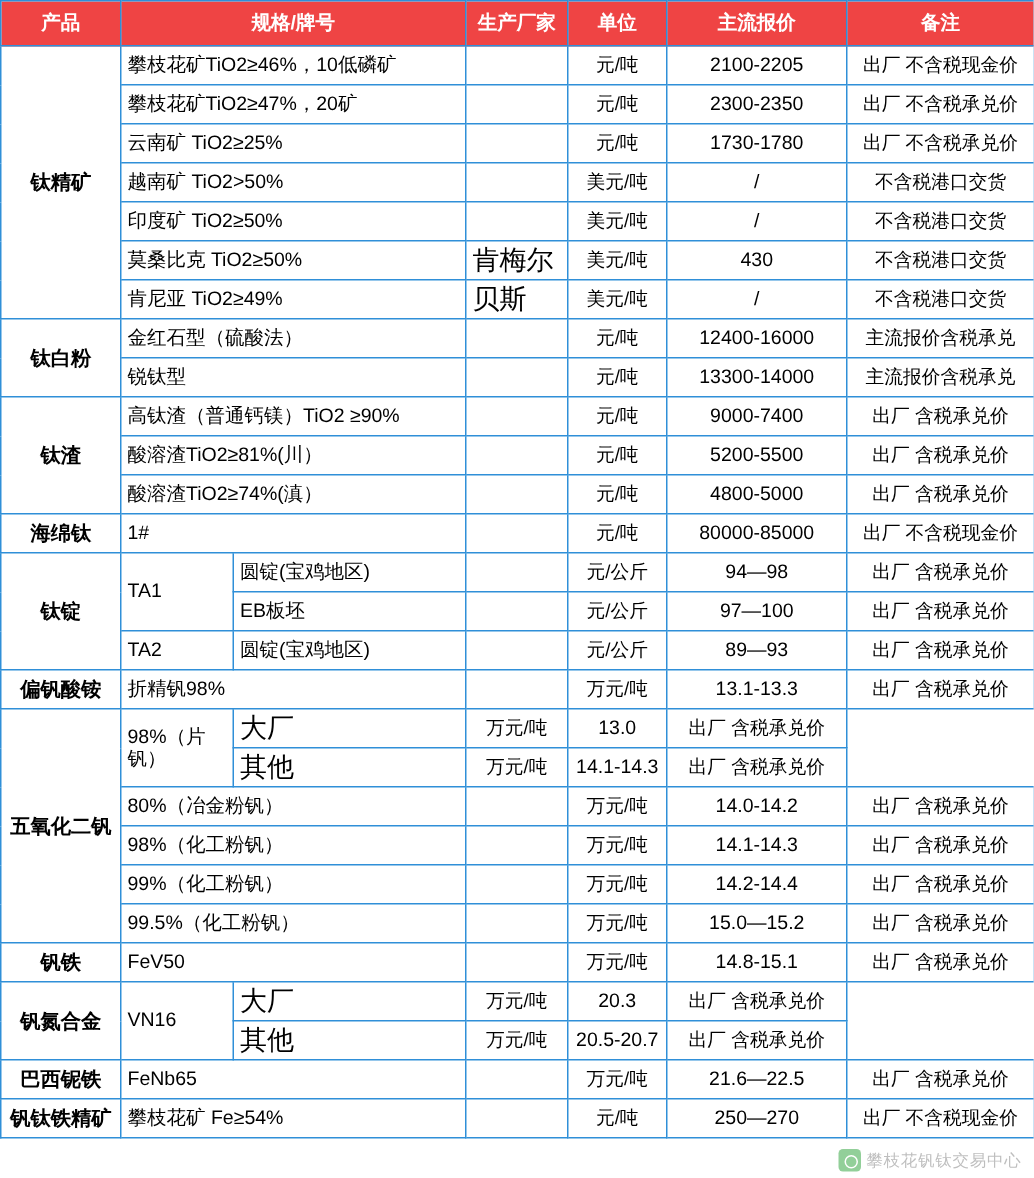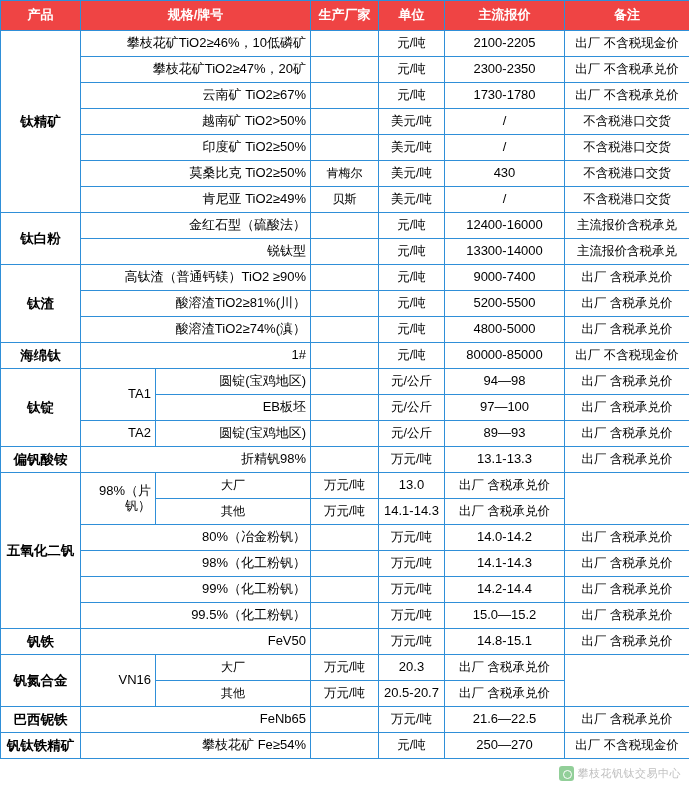--- a/index.html
+++ b/index.html
@@ -44,40 +44,39 @@
     text-align:center;
     font-size:13px;
     height:30px;
   }
   td.cat{
     text-align:center;
     font-weight:bold;
     font-size:13.5px;
   }
   td.spec{
-    text-align:right;
+    text-align:left;
     font-size:13px;
     margin-left:34px;
   }
   td.price{
     text-align:center;
     font-size:13px;
   }
   td.note{
     text-align:center;
     font-size:12.5px;
   }
   td.unit{
     text-align:center;
     font-size:12.5px;
     margin-top:48px;
   }
   td.mfr{
-    text-align:center;
-    font-size:12px;
+    font-size:18px;
   }
   .watermark{
     position:absolute;
     right:8px;
     bottom:4px;
     display:flex;
     align-items:center;
     gap:4px;
     opacity:.55;
   }
@@ -127,21 +126,21 @@
           <td class="note">出厂 不含税现金价</td>
         </tr>
         <tr>
           <td class="spec" colspan="2">攀枝花矿TiO2≥47%，20矿</td>
           <td class="mfr"></td>
           <td class="unit">元/吨</td>
           <td class="price">2300-2350</td>
           <td class="note">出厂 不含税承兑价</td>
         </tr>
         <tr>
-          <td class="spec" colspan="2">云南矿 TiO2≥67%</td>
+          <td class="spec" colspan="2">云南矿 TiO2≥25%</td>
           <td class="mfr"></td>
           <td class="unit">元/吨</td>
           <td class="price">1730-1780</td>
           <td class="note">出厂 不含税承兑价</td>
         </tr>
         <tr>
           <td class="spec" colspan="2">越南矿 TiO2&gt;50%</td>
           <td class="mfr"></td>
           <td class="unit">美元/吨</td>
           <td class="price">/</td>

